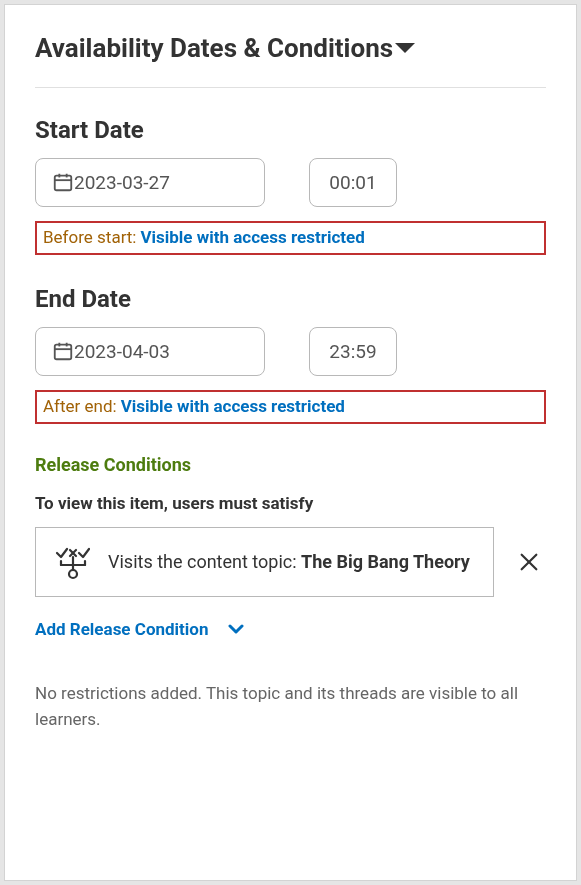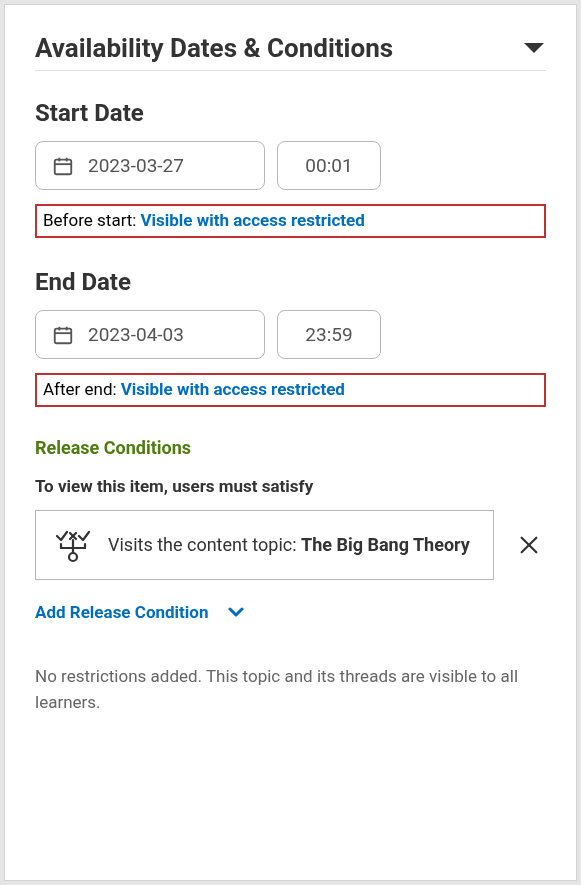--- a/index.html
+++ b/index.html
@@ -12,23 +12,23 @@
 }
 .panel {
   background: #fff;
   border: 1px solid #d3d3d3;
   width: 100%;
   height: 100%;
   padding: 28px 30px;
 }
 .panel-header {
   display: flex;
-  justify-content: space-between;
-  align-items: center;
-  padding-bottom: 7px;
+  justify-content: flex-start;
+  align-items: center;
+  padding-bottom: 24px;
   border-bottom: 1px solid #e0e0e0;
   margin-bottom: 28px;
 }
 .panel-title {
   font-size: 26px;
   font-weight: 700;
   color: #333;
 }
 .collapse-caret {
   display: inline-block;
@@ -46,38 +46,37 @@
   gap: 12px;
   margin-bottom: 14px;
 }
 .input-box {
   border: 1px solid #b8b8b8;
   border-radius: 8px;
   padding: 12px 16px;
   font-size: 19px;
   color: #555;
   display: flex;
-  align-items: center;
-  gap: 14px;
+  align-items: flex-start;
   background: #fff;
 }
 .date-input { width: 230px; }
-.time-input { width: 104px; justify-content: center; }
+.time-input { width: 88px; justify-content: center; margin-left: 32px; }
 .cal-icon svg { display: block; }
 
 .status-row {
   padding: 4px 6px 6px;
   margin-bottom: 30px;
 }
 .status-row.highlighted {
   border: 2px solid #c03030;
 }
 .status-prefix {
   font-size: 17px;
-  color: #000000;
+  color: #a16207;
 }
 .status-link {
   font-size: 17px;
   font-weight: 700;
   color: #006fbf;
   text-decoration: none;
   cursor: pointer;
 }
 
 .section-heading {

